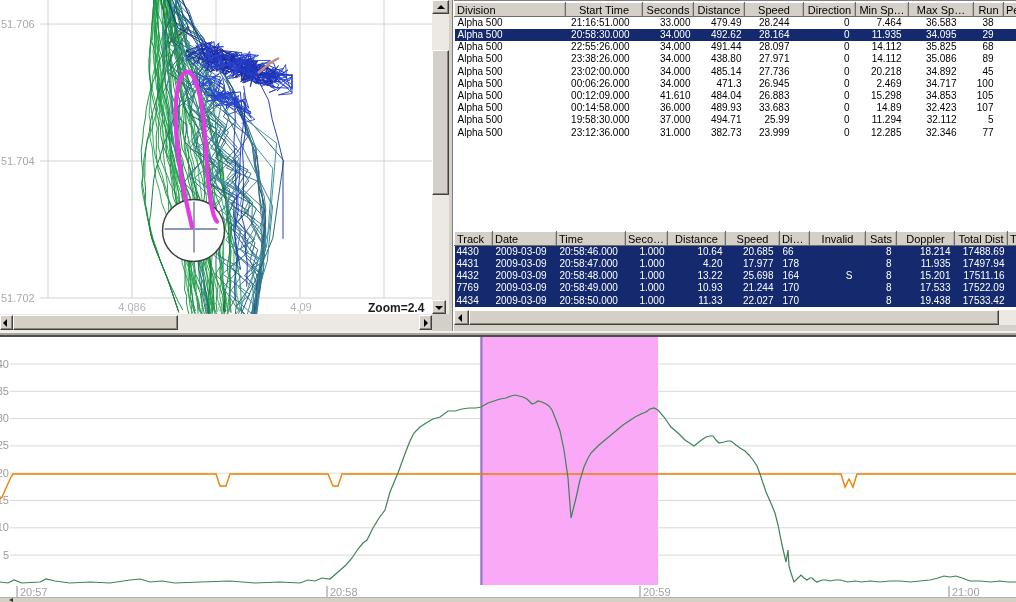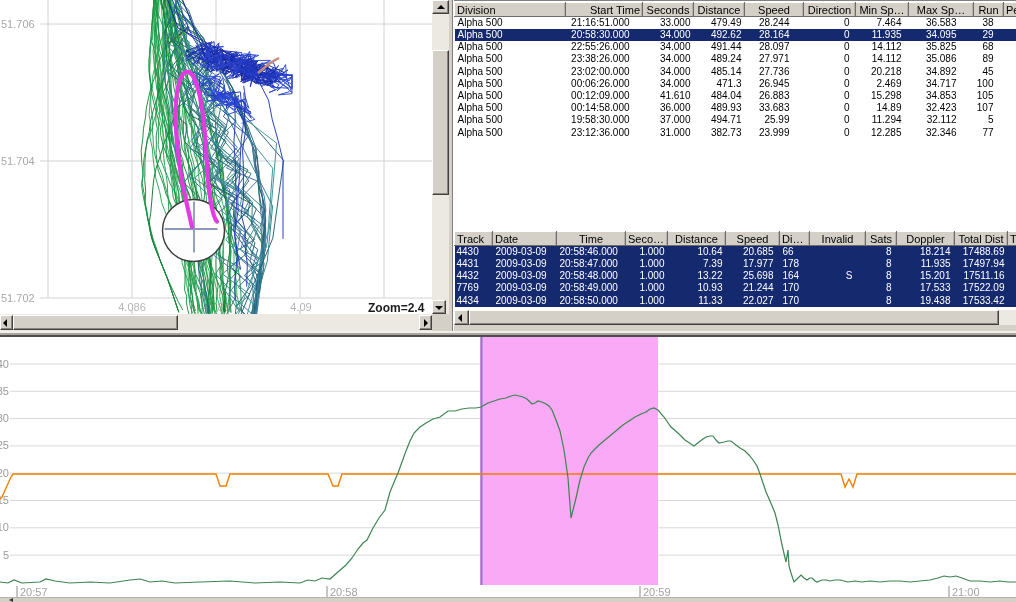--- a/index.html
+++ b/index.html
@@ -197,21 +197,21 @@
           <col style="width:59px">
           <col style="width:52px">
           <col style="width:53px">
           <col style="width:65px">
           <col style="width:30px">
           <col style="width:26px">
         </colgroup>
    <tbody>
           <tr>
             <th style="text-align:left">Division</th>
-            <th style="text-align:right">Start Time</th>
+            <th style="text-align:center">Start Time</th>
             <th>Seconds</th>
             <th>Distance</th>
             <th>Speed</th>
             <th>Direction</th>
             <th>Min Sp…</th>
             <th>Max Sp…</th>
             <th>Run</th>
             <th style="text-align:left">Pe</th>
           </tr>
    <tr>
@@ -247,21 +247,21 @@
             <td class="num" style="padding-right:6px">0</td>
             <td class="num" style="padding-right:7px">14.112</td>
             <td class="num" style="padding-right:17px">35.825</td>
             <td class="num" style="padding-right:10px">68</td>
             <td></td>
           </tr>
    <tr>
             <td>Alpha 500</td>
             <td class="num" style="padding-right:13px">23:38:26.000</td>
             <td class="num">34.000</td>
-            <td class="num">489.24</td>
+            <td class="num">438.80</td>
             <td class="num" style="padding-right:14px">27.971</td>
             <td class="num" style="padding-right:6px">0</td>
             <td class="num" style="padding-right:7px">14.112</td>
             <td class="num" style="padding-right:17px">35.086</td>
             <td class="num" style="padding-right:10px">89</td>
             <td></td>
           </tr>
    <tr>
             <td>Alpha 500</td>
             <td class="num" style="padding-right:13px">23:02:00.000</td>
@@ -350,21 +350,21 @@
           <col style="width:56px">
           <col style="width:31px">
           <col style="width:58px">
           <col style="width:53px">
           <col style="width:13px">
         </colgroup>
    <tbody>
           <tr>
             <th style="text-align:left">Track</th>
             <th style="text-align:left">Date</th>
-            <th style="text-align:center">Time</th>
+            <th style="text-align:left">Time</th>
             <th style="text-align:left">Seco…</th>
             <th>Distance</th>
             <th>Speed</th>
             <th style="text-align:left">Di…</th>
             <th>Invalid</th>
             <th>Sats</th>
             <th>Doppler</th>
             <th>Total Dist</th>
             <th style="text-align:left">T</th>
           </tr>
@@ -380,21 +380,21 @@
             <td class="num" style="padding-right:5px">8</td>
             <td class="num" style="padding-right:4px">18.214</td>
             <td class="num">17488.69</td>
             <td></td>
           </tr>
    <tr class="sel">
             <td style="padding-left:2px">4431</td>
             <td>2009-03-09</td>
             <td>20:58:47.000</td>
             <td class="num">1.000</td>
-            <td class="num">7.39</td>
+            <td class="num">4.20</td>
             <td class="num" style="padding-right:6px">17.977</td>
             <td>178</td>
             <td class="num" style="padding-right:13px"></td>
             <td class="num" style="padding-right:5px">8</td>
             <td class="num" style="padding-right:4px">11.935</td>
             <td class="num">17497.94</td>
             <td></td>
           </tr>
    <tr class="sel">
             <td style="padding-left:2px">4432</td>

